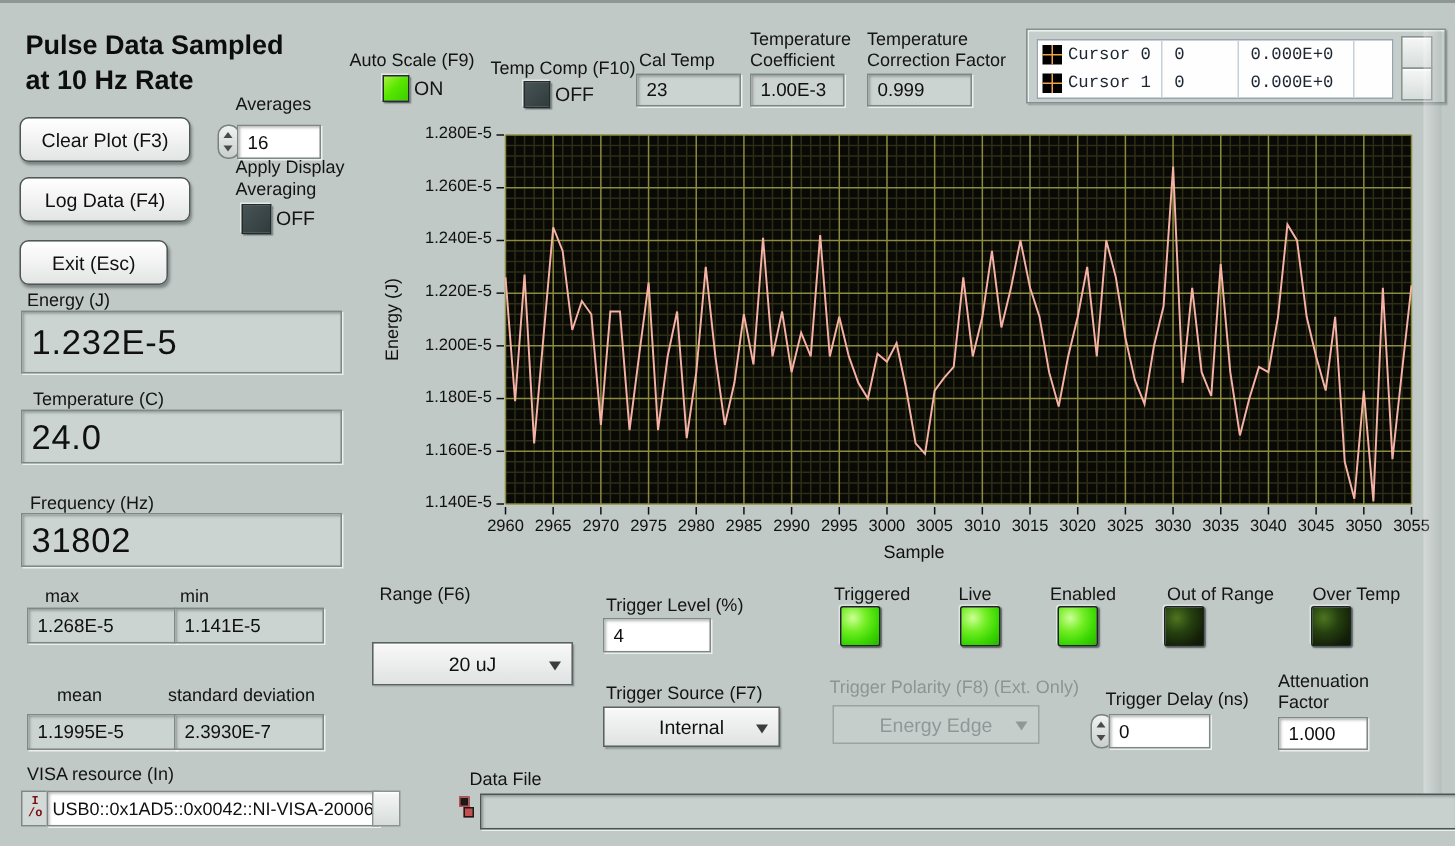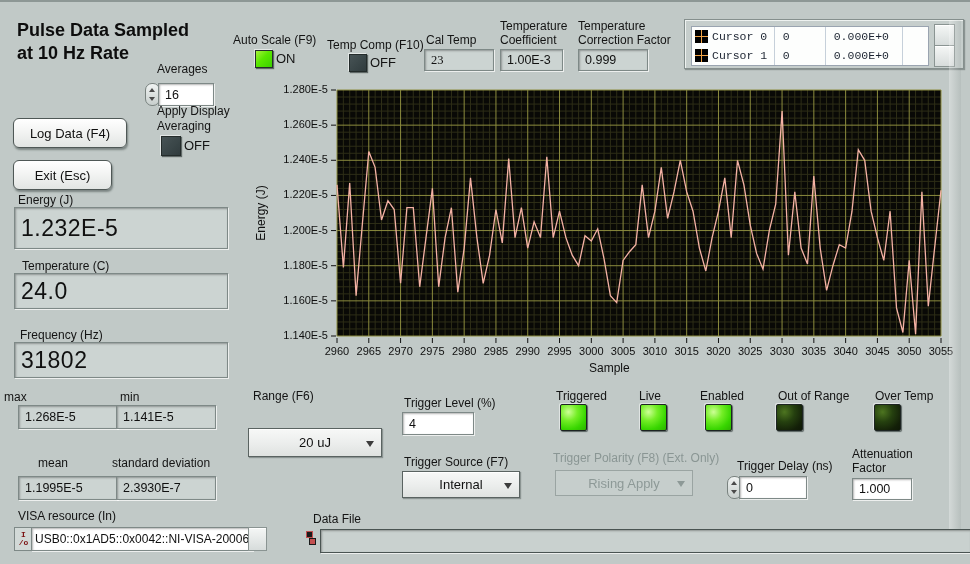--- a/index.html
+++ b/index.html
@@ -65,41 +65,42 @@
 </style>
 </head>
 <body>
 
 <div class="stage">
   <div class="topline"></div>
 
   <div class="title" style="left:17px;top:20px;">Pulse Data Sampled</div>
   <div class="title" style="left:17px;top:43px;">at 10 Hz Rate</div>
 
+  <div class="btn" style="left:13px;top:78px;width:112px;height:28px;">Clear Plot (F3)</div>
   <div class="btn" style="left:13px;top:118px;width:112px;height:28px;">Log Data (F4)</div>
   <div class="btn" style="left:13px;top:160px;width:97px;height:28px;">Exit (Esc)</div>
 
   <div class="lbl" style="left:157px;top:62px;">Averages</div>
   <div class="spin" style="left:145px;top:83px;"></div>
   <div class="field white" style="left:158px;top:83px;width:48px;height:21px;">16</div>
   <div class="lbl" style="left:157px;top:104px;">Apply Display</div>
   <div class="lbl" style="left:157px;top:119px;">Averaging</div>
   <div class="sq sq-off" style="left:161px;top:136px;width:18px;height:18px;"></div>
   <div class="lbl" style="left:184px;top:139px;font-size:13px;">OFF</div>
 
   <div class="lbl" style="left:233px;top:33px;">Auto Scale (F9)</div>
   <div class="sq sq-on" style="left:255px;top:50px;width:16px;height:16px;"></div>
   <div class="lbl" style="left:276px;top:52px;font-size:13px;">ON</div>
 
   <div class="lbl" style="left:327px;top:38px;">Temp Comp (F10)</div>
   <div class="sq sq-off" style="left:349px;top:54px;width:16px;height:16px;"></div>
   <div class="lbl" style="left:370px;top:56px;font-size:13px;">OFF</div>
 
   <div class="lbl" style="left:426px;top:33px;">Cal Temp</div>
-  <div class="field" style="left:424px;top:49px;width:62px;height:20px;font-family:Liberation Serif, serif;">23</div>
+  <div class="field" style="left:424px;top:49px;width:62px;height:20px;">23</div>
 
   <div class="lbl" style="left:500px;top:19px;">Temperature</div>
   <div class="lbl" style="left:500px;top:33px;">Coefficient</div>
   <div class="field" style="left:500px;top:49px;width:55px;height:20px;">1.00E-3</div>
 
   <div class="lbl" style="left:578px;top:19px;">Temperature</div>
   <div class="lbl" style="left:578px;top:33px;">Correction Factor</div>
   <div class="field" style="left:578px;top:49px;width:62px;height:20px;">0.999</div>
 
   <div class="legend-frame" style="left:684px;top:19px;width:278px;height:48px;"></div>
@@ -328,21 +329,21 @@
 
   <div class="lbl" style="left:18px;top:193px;">Energy (J)</div>
   <div class="field big" style="left:14px;top:207px;width:206px;height:40px;">1.232E-5</div>
 
   <div class="lbl" style="left:22px;top:259px;">Temperature (C)</div>
   <div class="field big" style="left:14px;top:273px;width:206px;height:34px;">24.0</div>
 
   <div class="lbl" style="left:20px;top:328px;">Frequency (Hz)</div>
   <div class="field big" style="left:14px;top:342px;width:206px;height:34px;">31802</div>
 
-  <div class="lbl" style="left:4px;top:390px;">max</div>
+  <div class="lbl" style="left:30px;top:390px;">max</div>
   <div class="field" style="left:18px;top:405px;width:92px;height:22px;">1.268E-5</div>
   <div class="lbl" style="left:120px;top:390px;">min</div>
   <div class="field" style="left:116px;top:405px;width:92px;height:22px;">1.141E-5</div>
   <div class="lbl" style="left:38px;top:456px;text-align:right;">mean</div>
   <div class="field" style="left:18px;top:476px;width:92px;height:22px;">1.1995E-5</div>
   <div class="lbl" style="left:112px;top:456px;">standard deviation</div>
   <div class="field" style="left:116px;top:476px;width:92px;height:22px;">2.3930E-7</div>
 
   <div class="lbl" style="left:253px;top:389px;">Range (F6)</div>
   <div class="dd" style="left:248px;top:428px;width:132px;height:27px;">
@@ -367,21 +368,21 @@
       <div class="lbl" style="left: 700px; top: 389px;">Enabled</div>
       <div class="led led-on" style="left: 705px; top: 404px;"></div>
       <div class="lbl" style="left: 778px; top: 389px;">Out of Range</div>
       <div class="led led-off" style="left: 776px; top: 404px;"></div>
       <div class="lbl" style="left: 875px; top: 389px;">Over Temp</div>
       <div class="led led-off" style="left: 874px; top: 404px;"></div>
     </div>
 
   <div class="lbl lbl-dis" style="left:553px;top:451px;">Trigger Polarity (F8) (Ext. Only)</div>
   <div class="dd dd-dis" style="left:555px;top:470px;width:136px;height:24px;">
-    <span>Rising Apply</span>
+    <span>Energy Edge</span>
     <span class="dd-arrow"></span>
   </div>
 
   <div class="lbl" style="left:737px;top:459px;">Trigger Delay (ns)</div>
   <div class="spin" style="left:727px;top:476px;"></div>
   <div class="field white" style="left:739px;top:476px;width:60px;height:21px;">0</div>
 
   <div class="lbl" style="left:852px;top:447px;">Attenuation</div>
   <div class="lbl" style="left:852px;top:461px;">Factor</div>
   <div class="field white" style="left:852px;top:478px;width:52px;height:20px;">1.000</div>

